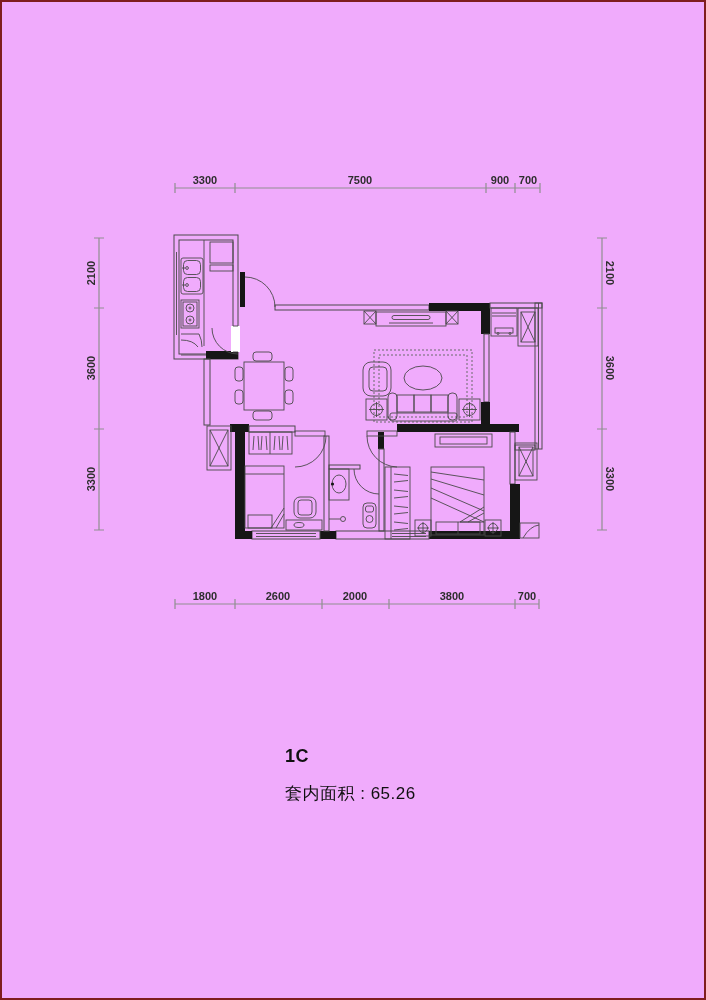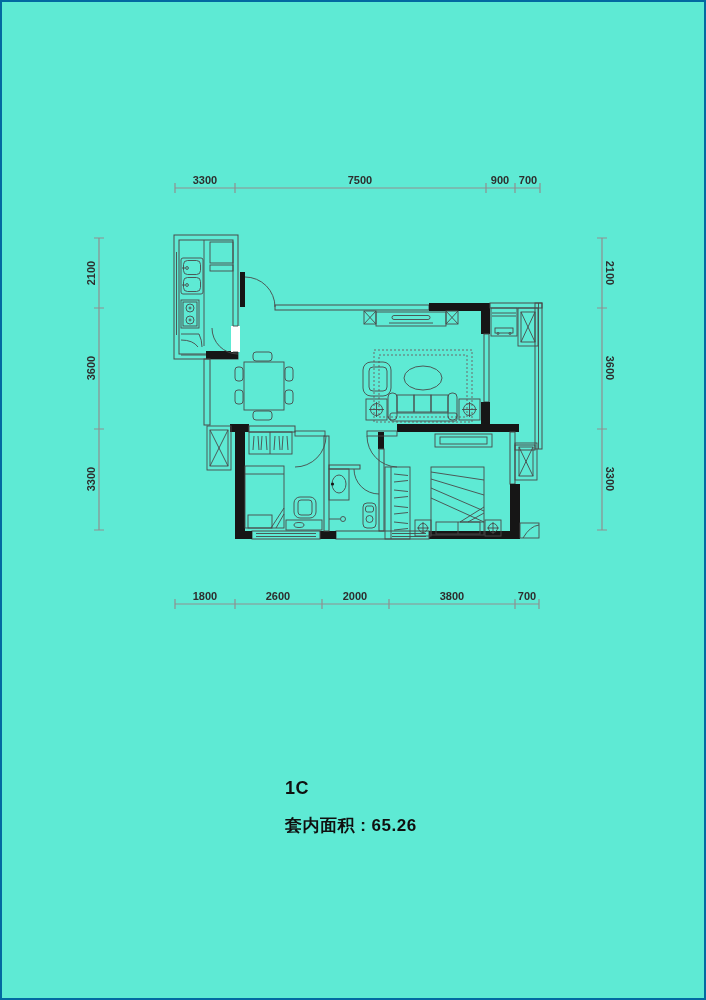--- a/index.html
+++ b/index.html
@@ -1,29 +1,29 @@
 <!DOCTYPE html>
 <html><head>
 <meta charset="utf-8">
 <style>
   html,body{margin:0;padding:0;background:#e9e9e9;}
-  .page{position:relative;width:706px;height:1000px;background:#5eead4;
-        border:2px solid #0369a1;box-sizing:border-box;overflow:hidden;
+  .page{position:relative;width:706px;height:1000px;background:#f0abfc;
+        border:2px solid #7f1d1d;box-sizing:border-box;overflow:hidden;
         font-family:"Liberation Sans",sans-serif;}
   .plan-svg{position:absolute;left:0;top:0;}
   
   .w   {fill:none;stroke:#4a4a4a;stroke-width:1;}
   .w2  {fill:none;stroke:#4a4a4a;stroke-width:0.9;}
   .blk {fill:#161616;stroke:none;}
   .diml{stroke:#8f8f8f;stroke-width:1.2;fill:none;}
   .dimtxt{font:bold 11px "Liberation Sans",sans-serif;fill:#2e2e2e;}
   .hatch{fill:none;stroke:#6a6a6a;stroke-width:1;stroke-dasharray:2 2;}
-  .info{position:absolute;left:283px;top:776px;color:#101010;}
+  .info{position:absolute;left:283px;top:744px;color:#101010;}
   .info .title{font-size:18px;font-weight:bold;letter-spacing:0.5px;}
-  .info .area {font-size:17px;font-weight:bold;margin-top:15px;letter-spacing:0.5px;}
+  .info .area {font-size:17px;font-weight:normal;margin-top:15px;letter-spacing:0.5px;}
 </style>
 </head>
 <body>
 
 <div class="page">
 
 <svg class="plan-svg" width="706" height="1000" viewBox="0 0 706 1000">
 
   <g>
     <path class="diml" d="M173,186 H538 M173,181 V191 M233,181 V191 M484,181 V191 M513,181 V191 M538,181 V191"></path>

